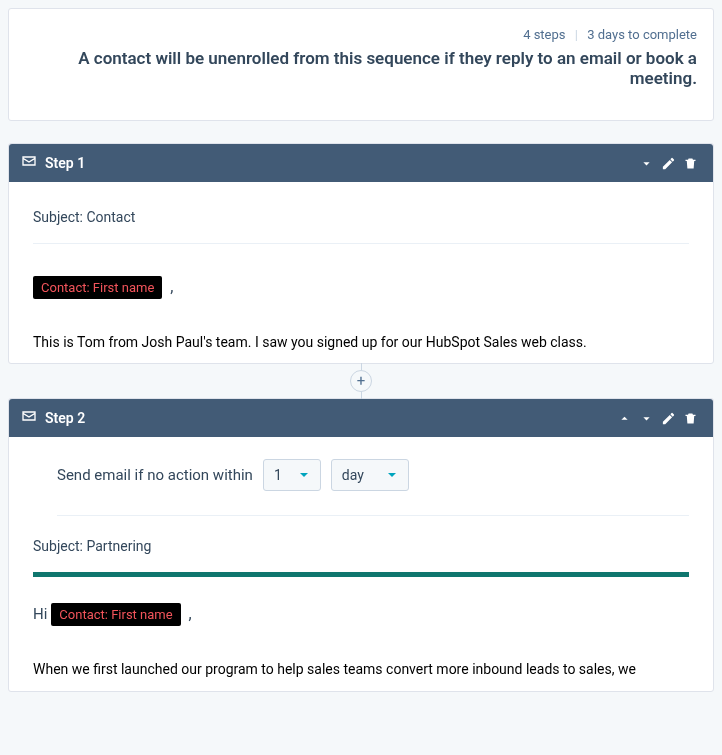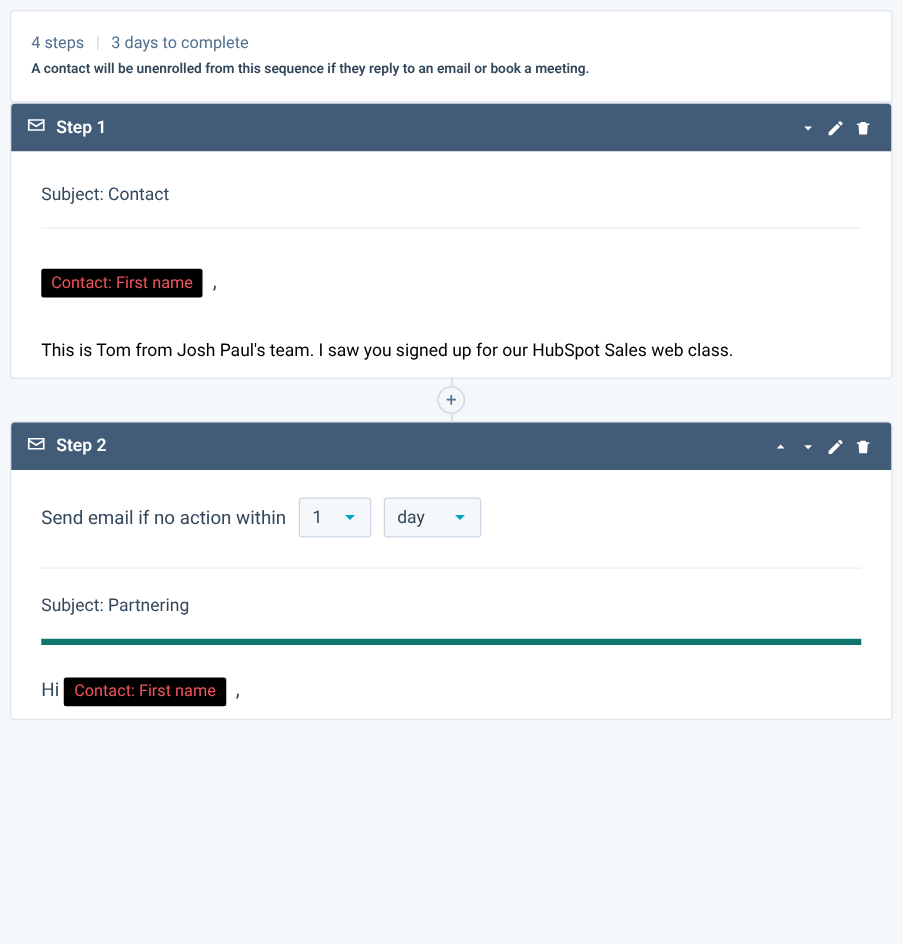--- a/index.html
+++ b/index.html
@@ -9,35 +9,35 @@
       padding: 8px;
       width: 722px;
       color: #33475b;
     }
     .card {
       background: #fff;
       border: 1px solid #dfe3eb;
       border-radius: 3px;
     }
     .summary-card {
-      padding: 18px 16px 20px;
-      text-align: left;
+      padding: 18px 16px 32px;
+      text-align: right;
     }
     .summary-top {
       color: #516f90;
       font-size: 13px;
       margin-bottom: 6px;
     }
     .summary-top .sep { margin: 0 6px; color: #cbd6e2; }
     .summary-msg {
       color: #33475b;
-      font-size: 11px;
+      font-size: 17px;
       font-weight: 600;
     }
-    .step-card { }
+    .step-card { margin-top: 22px; }
     .step-header {
       background: #425b76;
       color: #fff;
       display: flex;
       align-items: center;
       padding: 8px 12px;
       border-radius: 3px 3px 0 0;
     }
     .step-header .title {
       font-size: 14px;
@@ -114,20 +114,21 @@
       cursor: pointer;
     }
     .wait-row {
       border-bottom: 1px solid #eaf0f6;
       padding: 4px 0 24px;
       display: flex;
       align-items: center;
       gap: 10px;
       font-size: 15px;
       color: #33475b;
+      margin-left: 24px;
     }
     .subject-row-2 {
       border-bottom: 5px solid #0f766e;
       padding: 22px 0 18px;
       font-size: 14px;
     }
     .select {
       border: 1px solid #cbd6e2;
       border-radius: 3px;
       padding: 7px 10px;
@@ -247,15 +248,16 @@
       </div>
     </div>
     <div class="subject-row-2">
       <span class="subject-label">Subject:</span>
       <span>Partnering</span>
     </div>
     <div class="body-area-2">
       <span class="greet">Hi</span>
       <span class="token">Contact: First name</span>
       <span class="token-comma">,</span>
+      <div class="preview-text">When we first launched our program to help sales teams convert more inbound leads to sales, we</div>
     </div>
   </div>
 </div>
 
 </body></html>

